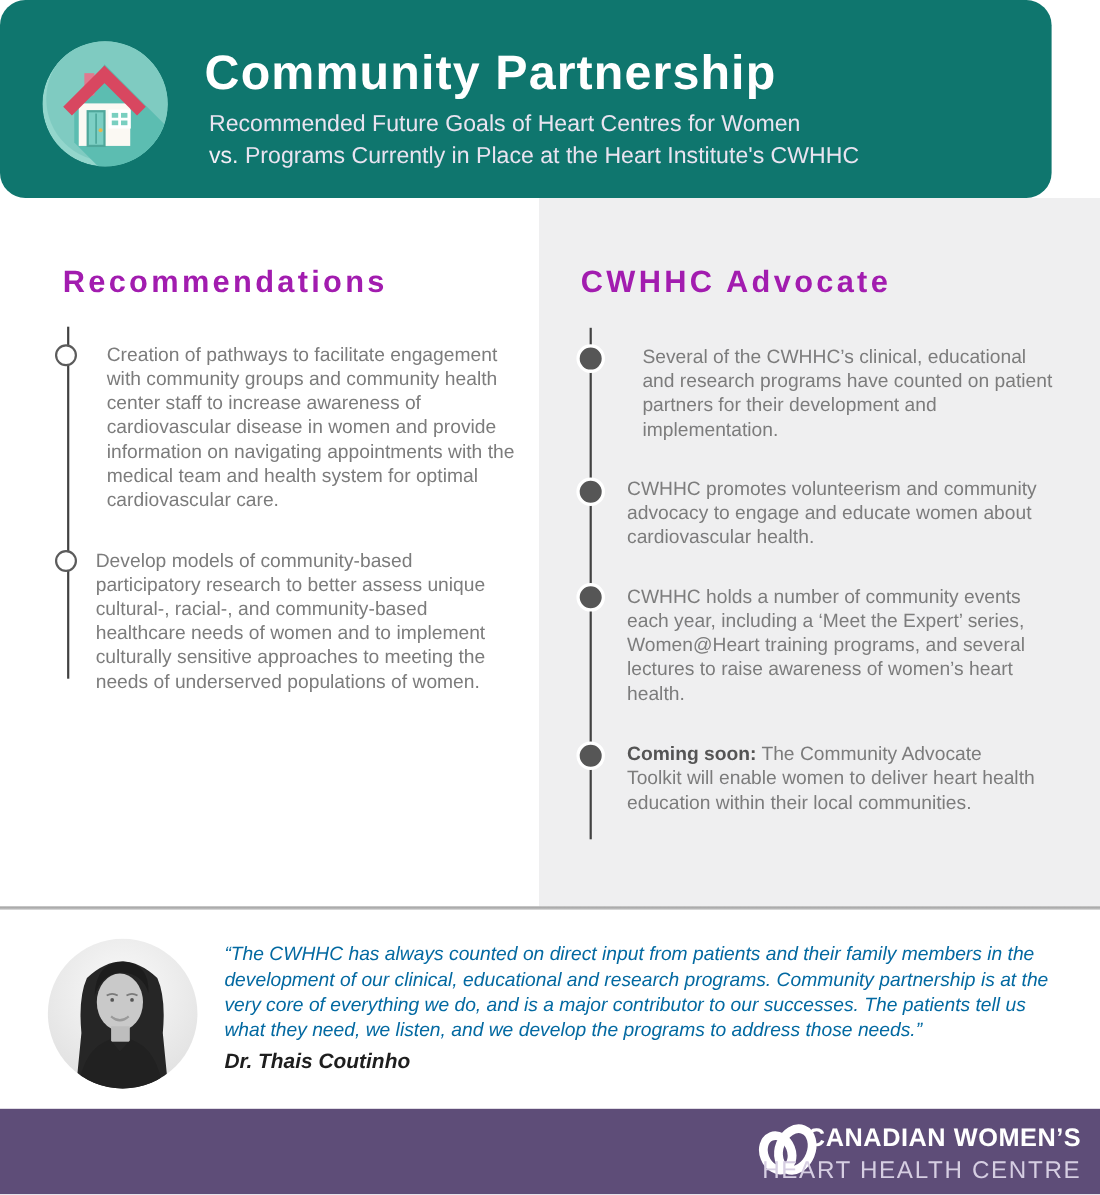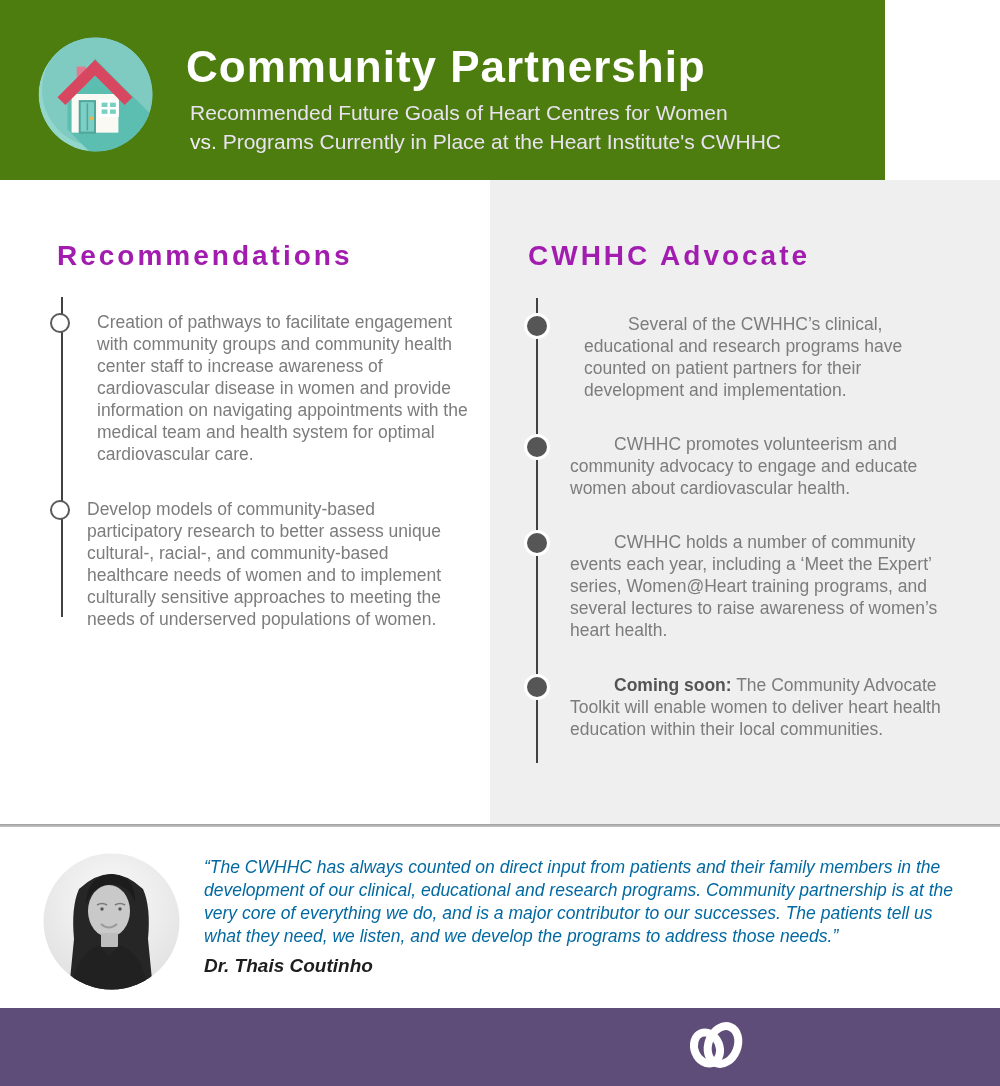--- a/index.html
+++ b/index.html
@@ -2,21 +2,21 @@
 <html><head>
 <meta charset="utf-8">
 <style>
   * { margin:0; padding:0; box-sizing:border-box; }
   html,body { background:#ffffff; }
   .page {
     position:relative; width:1000px; height:1086px; background:#ffffff;
     font-family:"Liberation Sans", sans-serif; overflow:hidden;
   }
   
-  .header { position:absolute; left:0; top:0; width:885px; height:180px; background:#4d7c0f; }
+  .header { position:absolute; left:0; top:0; width:956px; height:180px; background:#0f766e;border-radius:23px; }
   .icon-badge { position:absolute; left:37px; top:36px; width:117px; height:117px; }
   .title {
     position:absolute; left:186px; top:42px; font-size:44px; font-weight:bold;
     color:#ffffff; letter-spacing:1px; white-space:nowrap;
   }
   .subtitle {
     position:absolute; left:190px; top:98px; font-size:21px; line-height:29px;
     color:#E9E3F0; white-space:nowrap;
   }
   .subtitle b { font-weight:normal; color:#F2EEF6; }
@@ -45,21 +45,21 @@
   #dor2 { left:524px; top:434px; }
   #dor3 { left:524px; top:530px; }
   #dor4 { left:524px; top:674px; }
   .t-text { position:absolute; font-size:17.5px; line-height:22px; color:#7C7C7C; }
   #litem1 { left:97px;  top:311px; width:372px; }
   #litem2 { left:87px;  top:498px; width:372px; }
   #ritem1 { left:584px; top:313px; width:374px; }
   #ritem2 { left:570px; top:433px; width:374px; }
   #ritem3 { left:570px; top:531px; width:374px; }
   #ritem4 { left:570px; top:674px; width:374px; }
-  .bold-prefix { font-weight:bold; color:#545454;margin-left:44px; }
+  .bold-prefix { font-weight:bold; color:#545454; }
   
   .divider { position:absolute; left:0; top:824px; width:1000px; height:3px;
     background:linear-gradient(#9E9E9E,#C6C6C6); }
   .portrait { position:absolute; left:43px; top:853px; width:137px; height:137px; }
   .quote {
     position:absolute; left:204px; top:856px; width:756px; font-style:italic;
     font-size:17.5px; line-height:23px; color:#0369a1;
   }
   .attribution {
     position:absolute; left:204px; top:955px; font-size:19px; font-weight:bold;
@@ -165,15 +165,19 @@
 
   <div class="footer">
     <div class="logo">
       <svg viewBox="0 0 60 58" width="60" height="58" aria-hidden="true">
         <g fill="none" stroke="#FFFFFF" stroke-width="8">
           <ellipse cx="20" cy="30" rx="12.5" ry="16" transform="rotate(-22 20 30)"></ellipse>
           <ellipse cx="36" cy="27" rx="14.5" ry="19.5" transform="rotate(22 36 27)"></ellipse>
         </g>
       </svg>
     </div>
+    <div class="footer-text">
+      <div class="org1">CANADIAN WOMEN’S</div>
+      <div class="org2">HEART HEALTH CENTRE</div>
+    </div>
   </div>
 
 </div>
 
 </body></html>

